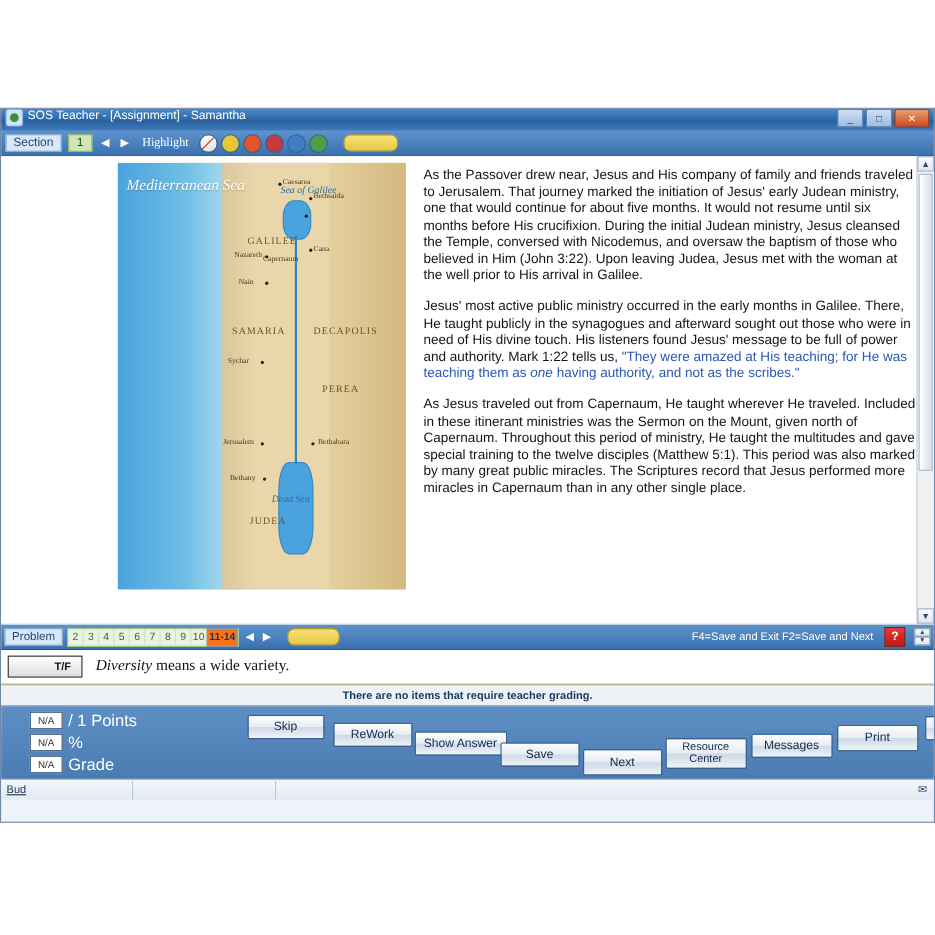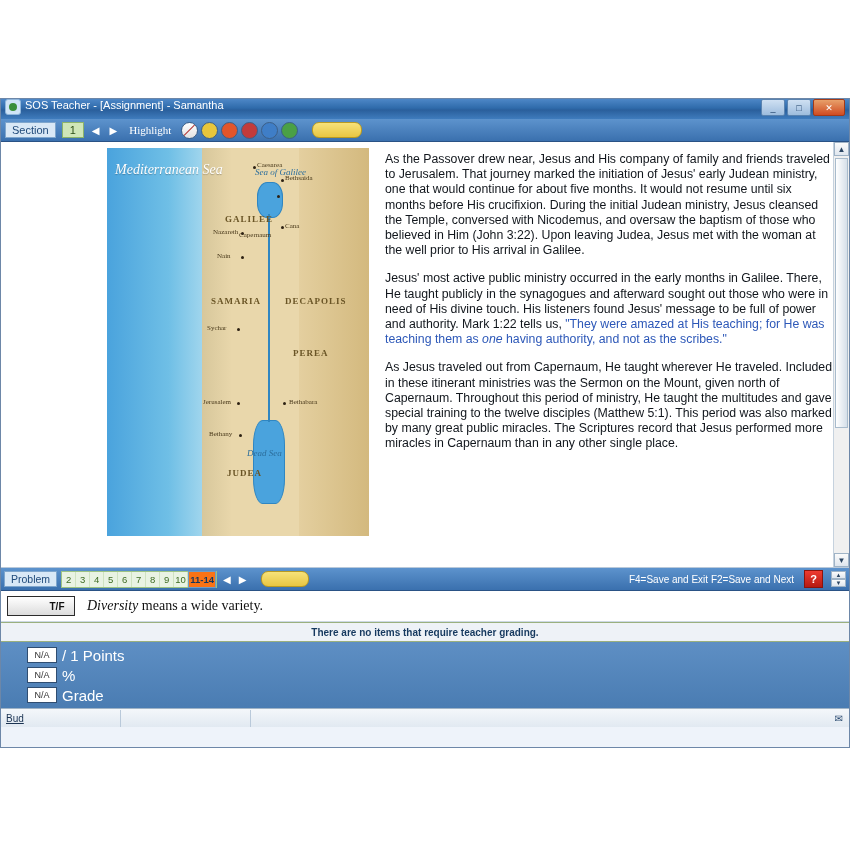--- a/index.html
+++ b/index.html
@@ -182,21 +182,21 @@
     width: 2px; height: 208px;
     background: #2f86c2;
   }
   .mlabel {
     position: absolute;
     font-family: "Liberation Serif", serif;
     color: #4a3a1c;
     white-space: nowrap;
   }
   .mlabel.region {
-    font-size: 9px; letter-spacing: 1px; color: #6a5526; font-weight: bold;
+    font-size: 9px; letter-spacing: 1px; color: #6a5526; font-weight: normal;
   }
   .mlabel.city { font-size: 7px; }
   .mlabel.water {
     font-style: italic; color: #2c6e9c; font-size: 9px;
   }
   .dot {
     position: absolute;
     width: 3px; height: 3px;
     background: #2d2113;
     border-radius: 50%;
@@ -516,20 +516,31 @@
       <div class="score-row">
         <div class="score-box">N/A</div>
         <div class="score-lbl">%</div>
       </div>
       <div class="score-row">
         <div class="score-box">N/A</div>
         <div class="score-lbl">Grade</div>
       </div>
     </div>
 
+    <div class="btns">
+      <div class="gbtn" style="left:100px; top:5px; width:68px; height:20px;">Skip</div>
+      <div class="gbtn" style="left:178px; top:12px; width:70px; height:20px;">ReWork</div>
+      <div class="gbtn" style="left:252px; top:20px; width:82px; height:20px;">Show Answer</div>
+      <div class="gbtn" style="left:330px; top:30px; width:70px; height:20px;">Save</div>
+      <div class="gbtn" style="left:405px; top:36px; width:70px; height:22px;">Next</div>
+      <div class="gbtn" style="left:480px; top:26px; width:72px; height:26px; font-size:10px;">Resource Center</div>
+      <div class="gbtn" style="left:558px; top:22px; width:72px; height:20px;">Messages</div>
+      <div class="gbtn" style="left:636px; top:14px; width:72px; height:22px;">Print</div>
+      <div class="gbtn" style="left:716px; top:6px; width:68px; height:20px;">Exit</div>
+    </div>
   </div>
 
   <div class="statusbar">
     <div class="sb-cell" style="width:120px;">Bud</div>
     <div class="sb-cell" style="width:130px;"></div>
     <div class="sb-cell" style="flex:1; border-right:none;"></div>
     <div class="sb-mail">✉</div>
   </div>
 
 </div>

